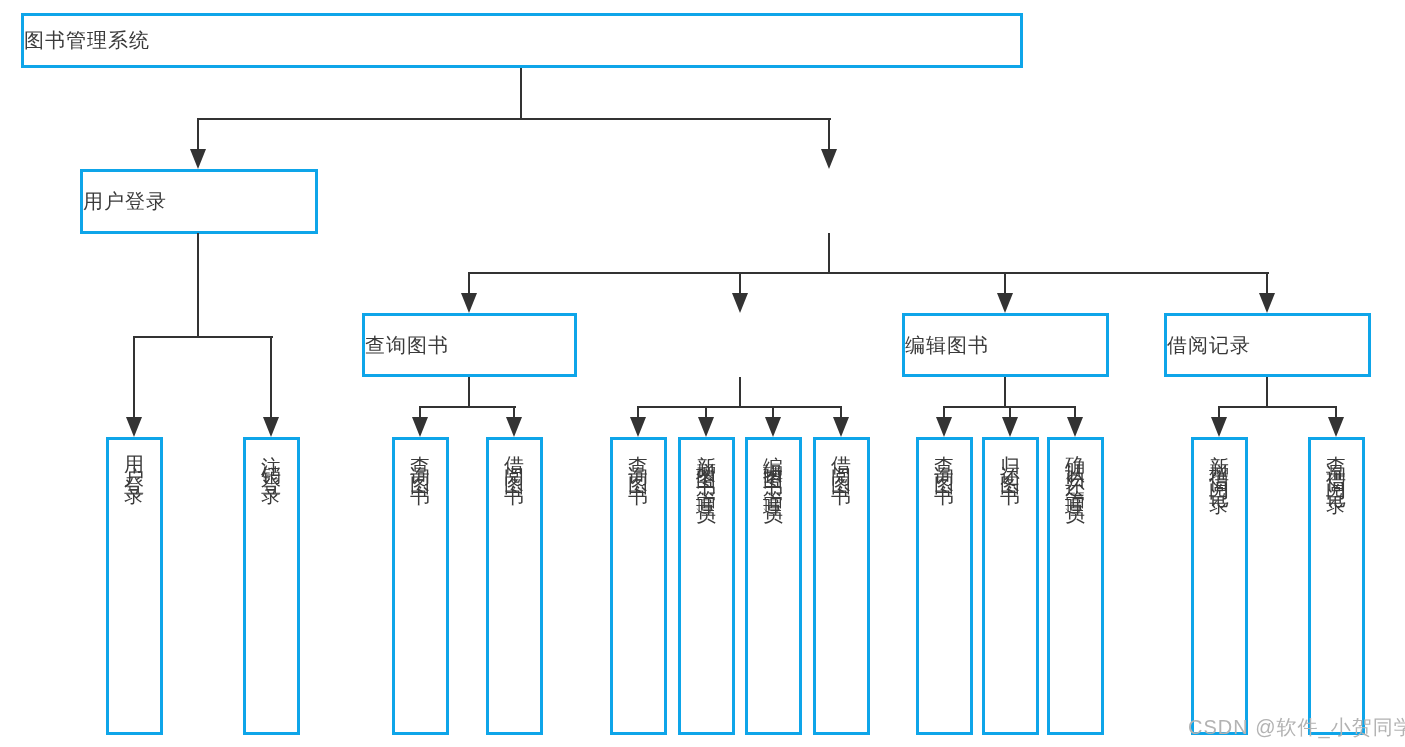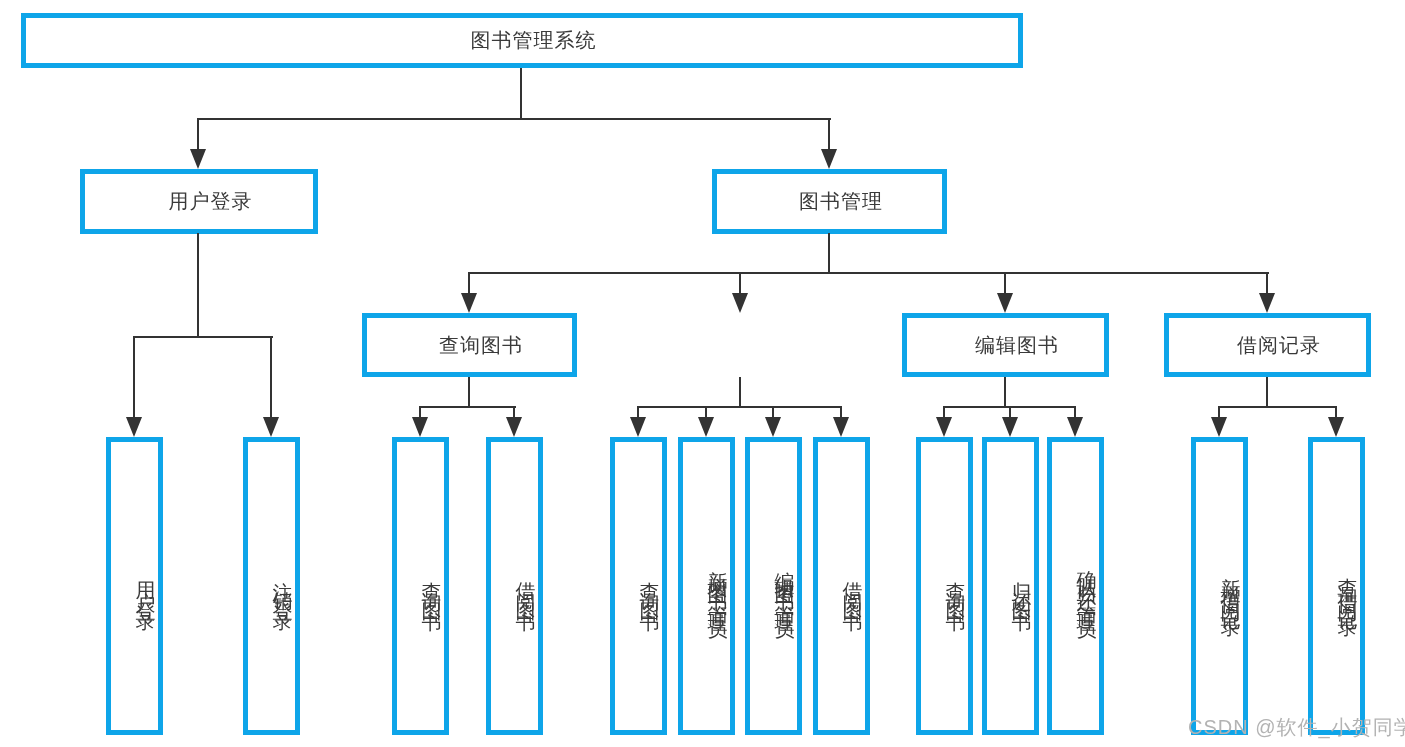--- a/index.html
+++ b/index.html
@@ -7,29 +7,27 @@
     position: relative;
     width: 1405px;
     height: 747px;
     background: #ffffff;
     font-family: "Liberation Sans", sans-serif;
     overflow: hidden;
   }
   .box {
     position: absolute;
     box-sizing: border-box;
-    border: 5px solid #0ea5e9;
+    border: 3px solid #0ea5e9;
     background: #ffffff;
     display: flex;
     align-items: center;
-    justify-content: center;
     color: #3a3a3a;
     font-size: 20px;
     letter-spacing: 1px;
-    padding-left: 23px;
   }
   .vbox {
     writing-mode: vertical-rl;
     text-orientation: mixed;
     letter-spacing: 10px;
     line-height: 1;
     font-size: 20px;
   }
   .vbox span { display: block; }
   .vl { position: absolute; width: 2px; background: #333333; }
@@ -55,23 +53,20 @@
 <body>
 
 <div class="stage">
 
   <div class="box" style="left:21px;top:13px;width:1002px;height:55px">
     <span>图书管理系统</span>
   </div>
 
   <div class="box" style="left:80px;top:169px;width:238px;height:65px">
     <span>用户登录</span>
-  </div>
-  <div class="box" style="left:712px;top:169px;width:235px;height:65px">
-    <span>图书管理</span>
   </div>
 
   <div class="box" style="left:362px;top:313px;width:215px;height:64px">
     <span>查询图书</span>
   </div>
   <div class="box" style="left:902px;top:313px;width:207px;height:64px">
     <span>编辑图书</span>
   </div>
   <div class="box" style="left:1164px;top:313px;width:207px;height:64px">
     <span>借阅记录</span>

